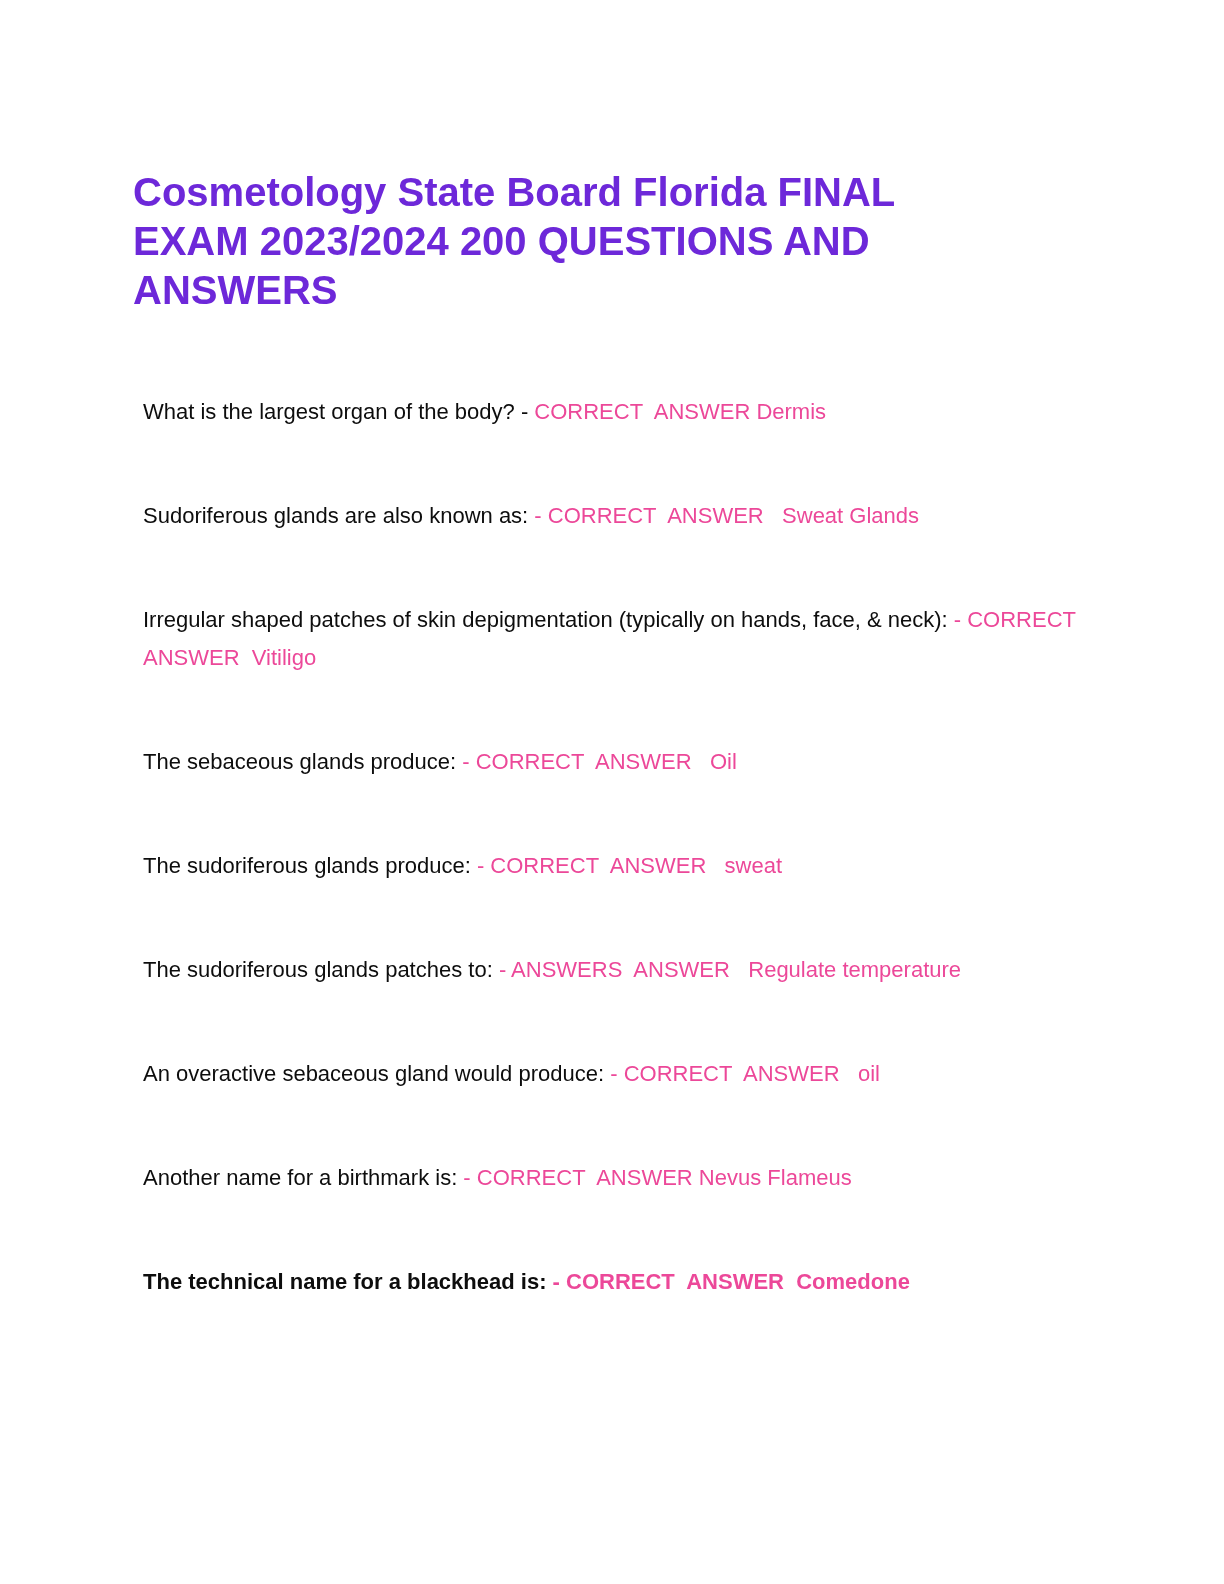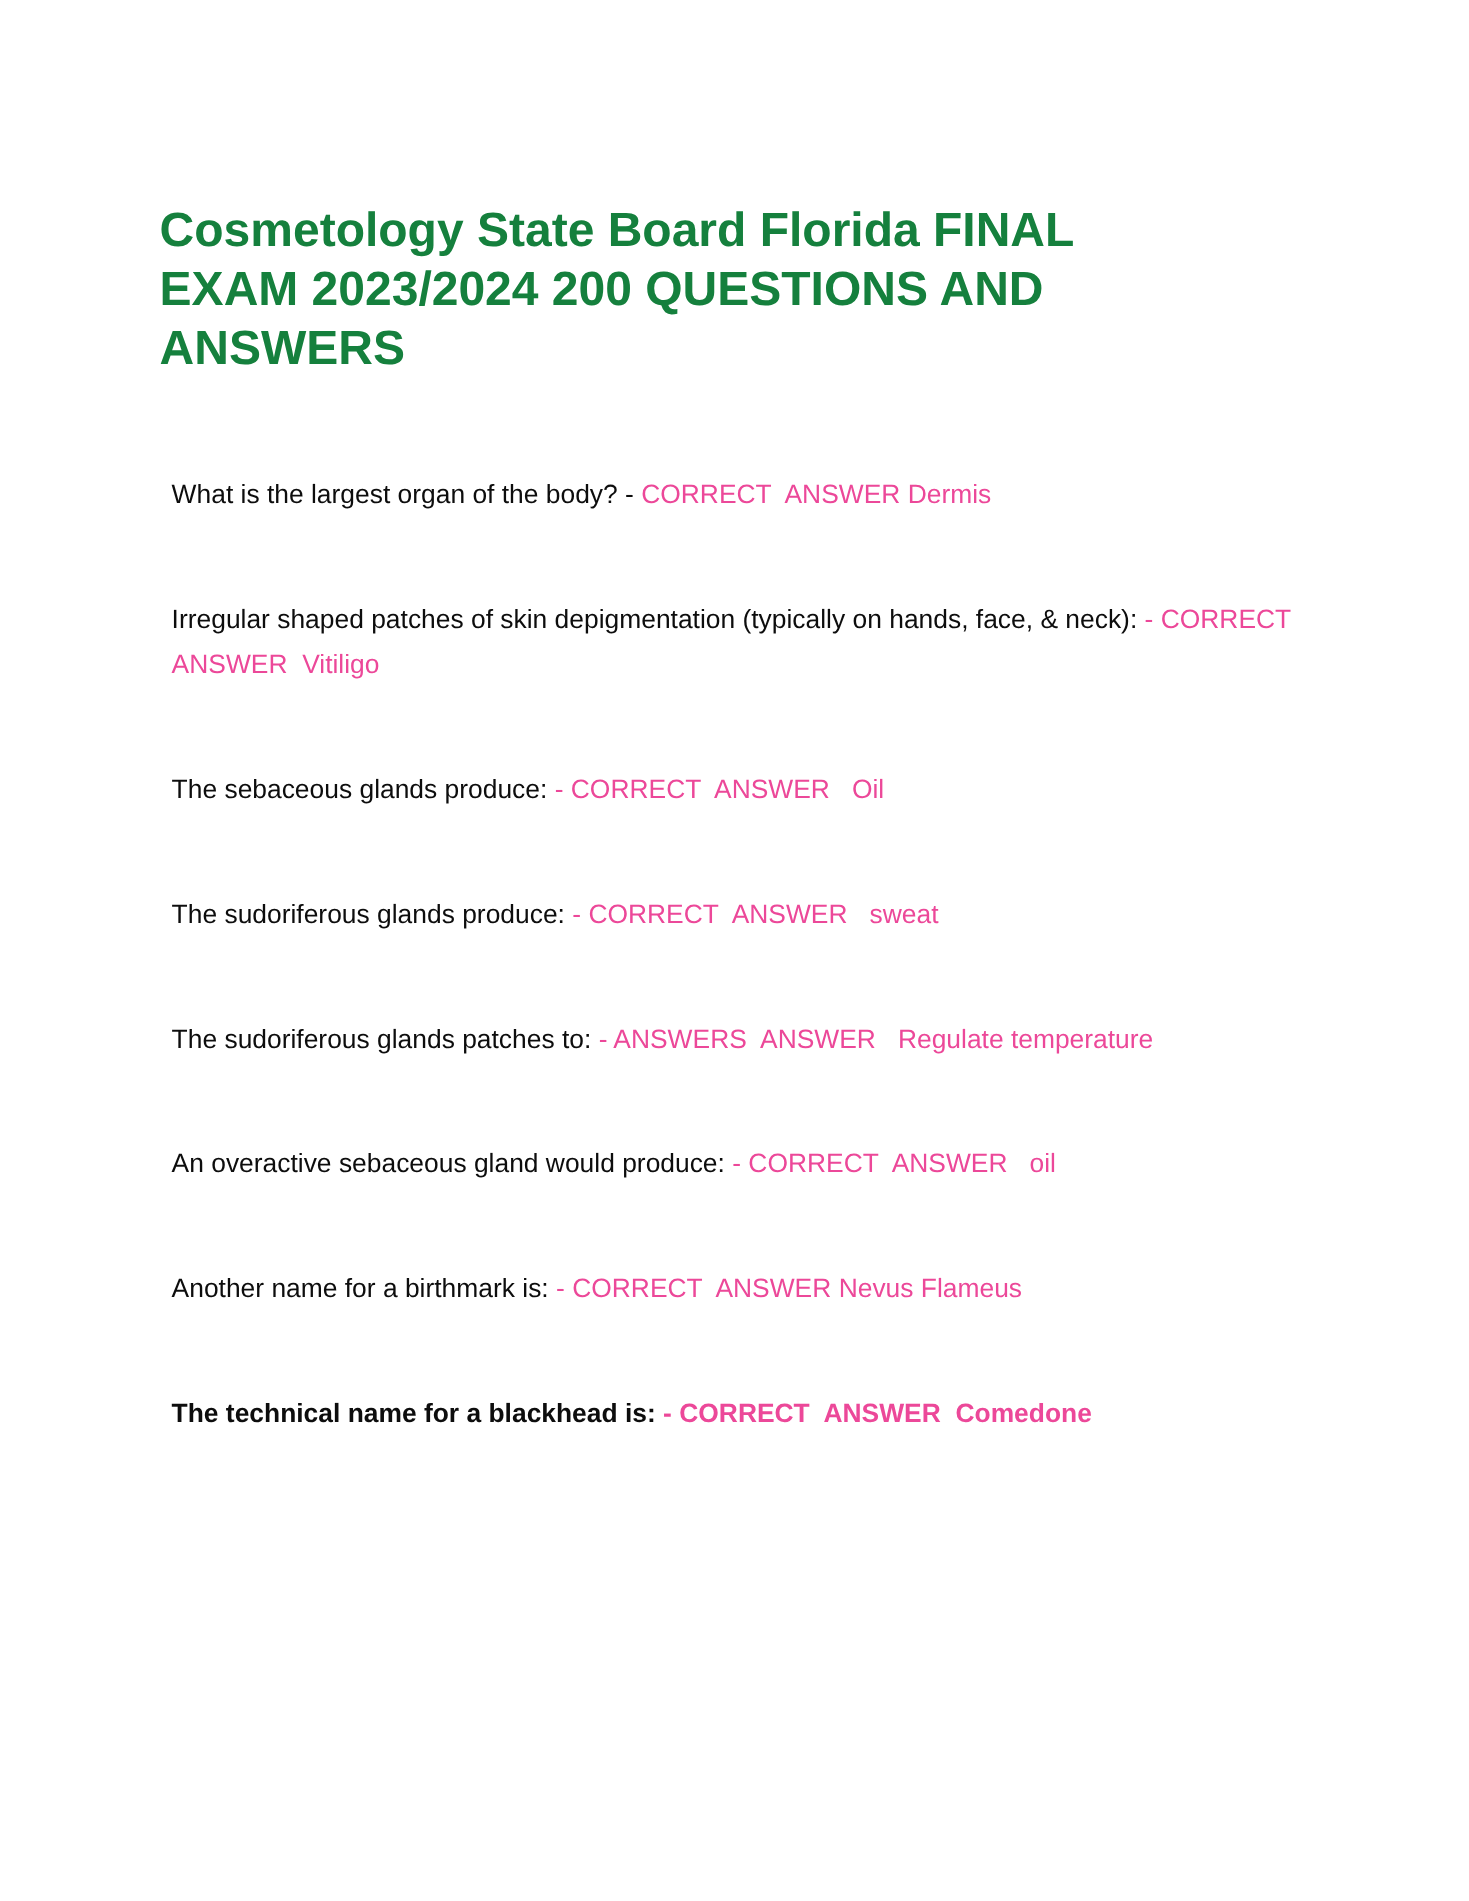--- a/index.html
+++ b/index.html
@@ -14,21 +14,21 @@
     background: #ffffff;
     overflow: hidden;
     font-family: "Liberation Sans", sans-serif;
   }
   .title {
     margin: 0;
     padding: 168px 0 0 133px;
     font-size: 40px;
     font-weight: bold;
     line-height: 49px;
-    color: #15803d;
+    color: #6d28d9;
   }
   .title-line {
     display: block;
   }
   .questions {
     margin: 78px 0 0 143px;
     width: 945px;
     font-size: 22px;
     line-height: 38px;
     color: #0d0d0d;
@@ -55,20 +55,21 @@
     <span class="title-line">Cosmetology State Board Florida FINAL</span>
     <span class="title-line">EXAM 2023/2024 200 QUESTIONS AND</span>
     <span class="title-line">ANSWERS</span>
   </h1>
 
   <div class="questions">
 
     <p class="question"><span>What is the largest organ of the body? - </span><span class="answer-red">CORRECT  ANSWER Dermis</span></p>
 
 
+    <p class="question"><span>Sudoriferous glands are also known as: </span><span class="answer-red">- CORRECT  ANSWER   Sweat Glands</span></p>
 
     <p class="question"><span>Irregular shaped patches of skin depigmentation (typically on hands, face, &amp; neck): </span><span class="answer-red">- CORRECT  ANSWER  Vitiligo</span></p>
 
     <p class="question"><span>The sebaceous glands produce: </span><span class="answer-red">- CORRECT  ANSWER   Oil</span></p>
 
     <p class="question"><span>The sudoriferous glands produce: </span><span class="answer-red">- CORRECT  ANSWER   sweat</span></p>
 
     <p class="question"><span>The sudoriferous glands patches to: </span><span class="answer-red">- ANSWERS  ANSWER   Regulate temperature</span></p>
 
     <p class="question"><span>An overactive sebaceous gland would produce: </span><span class="answer-red">- CORRECT  ANSWER   oil</span></p>

